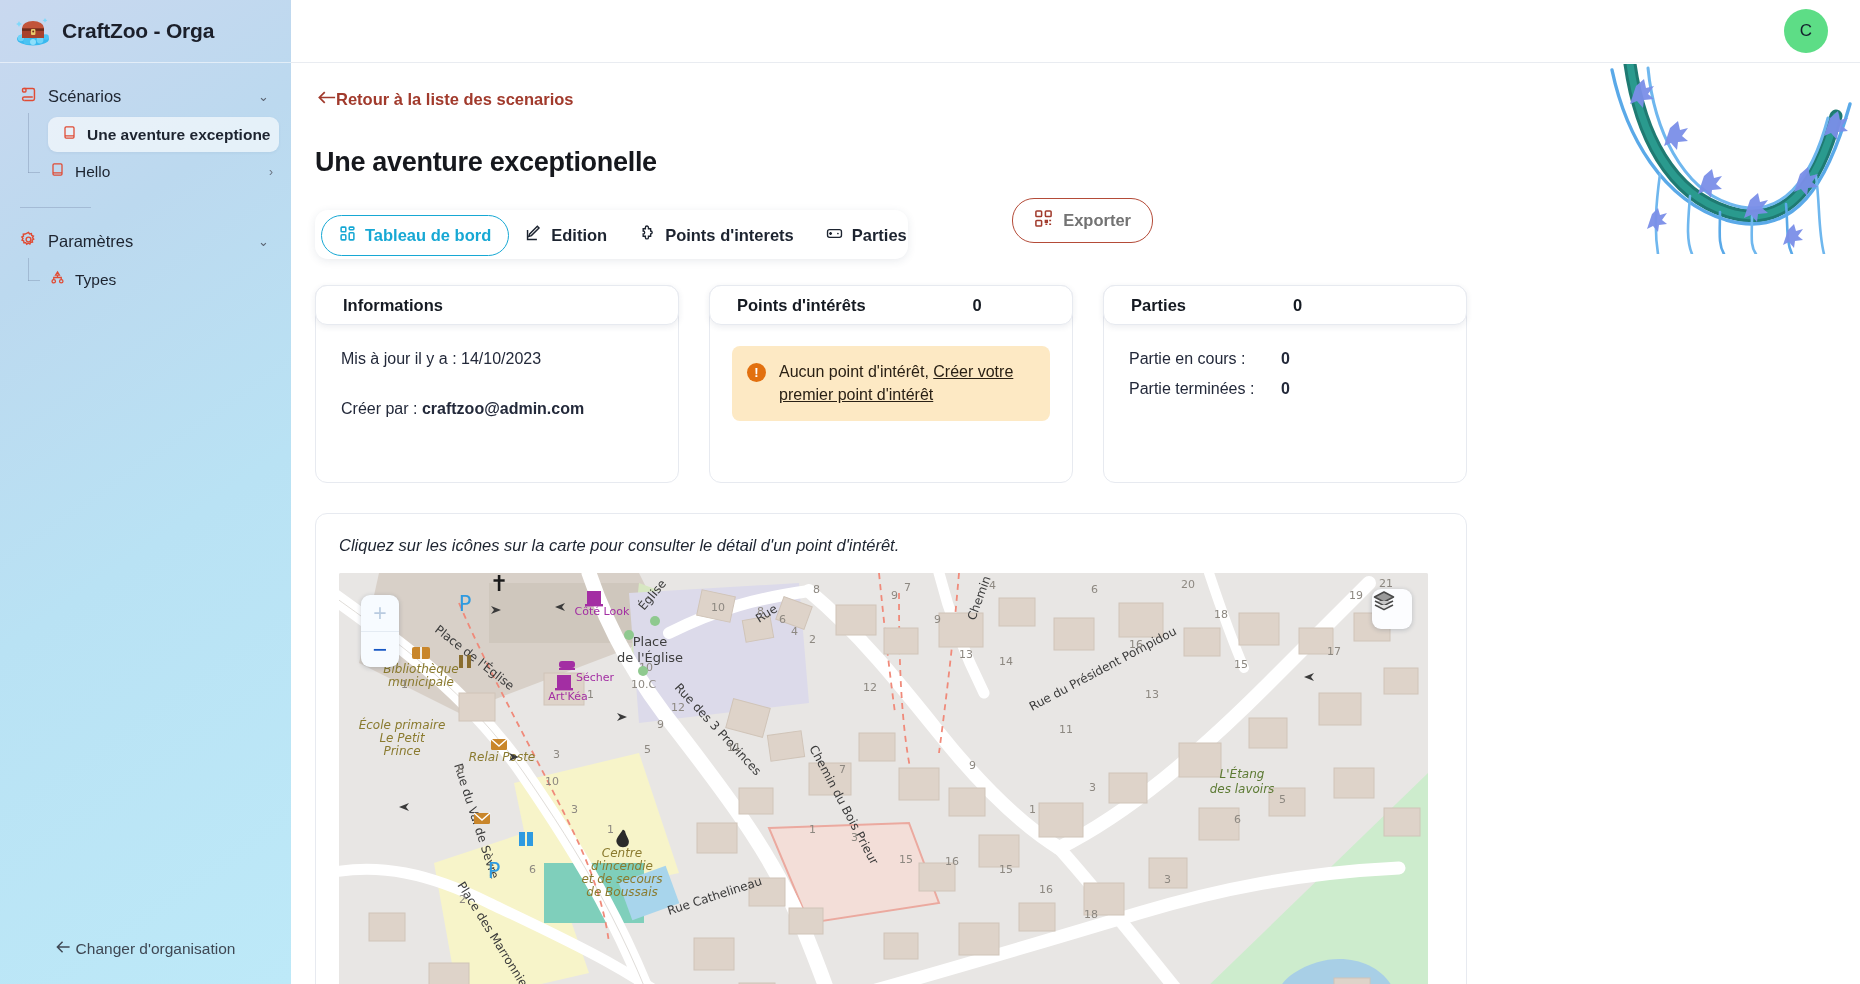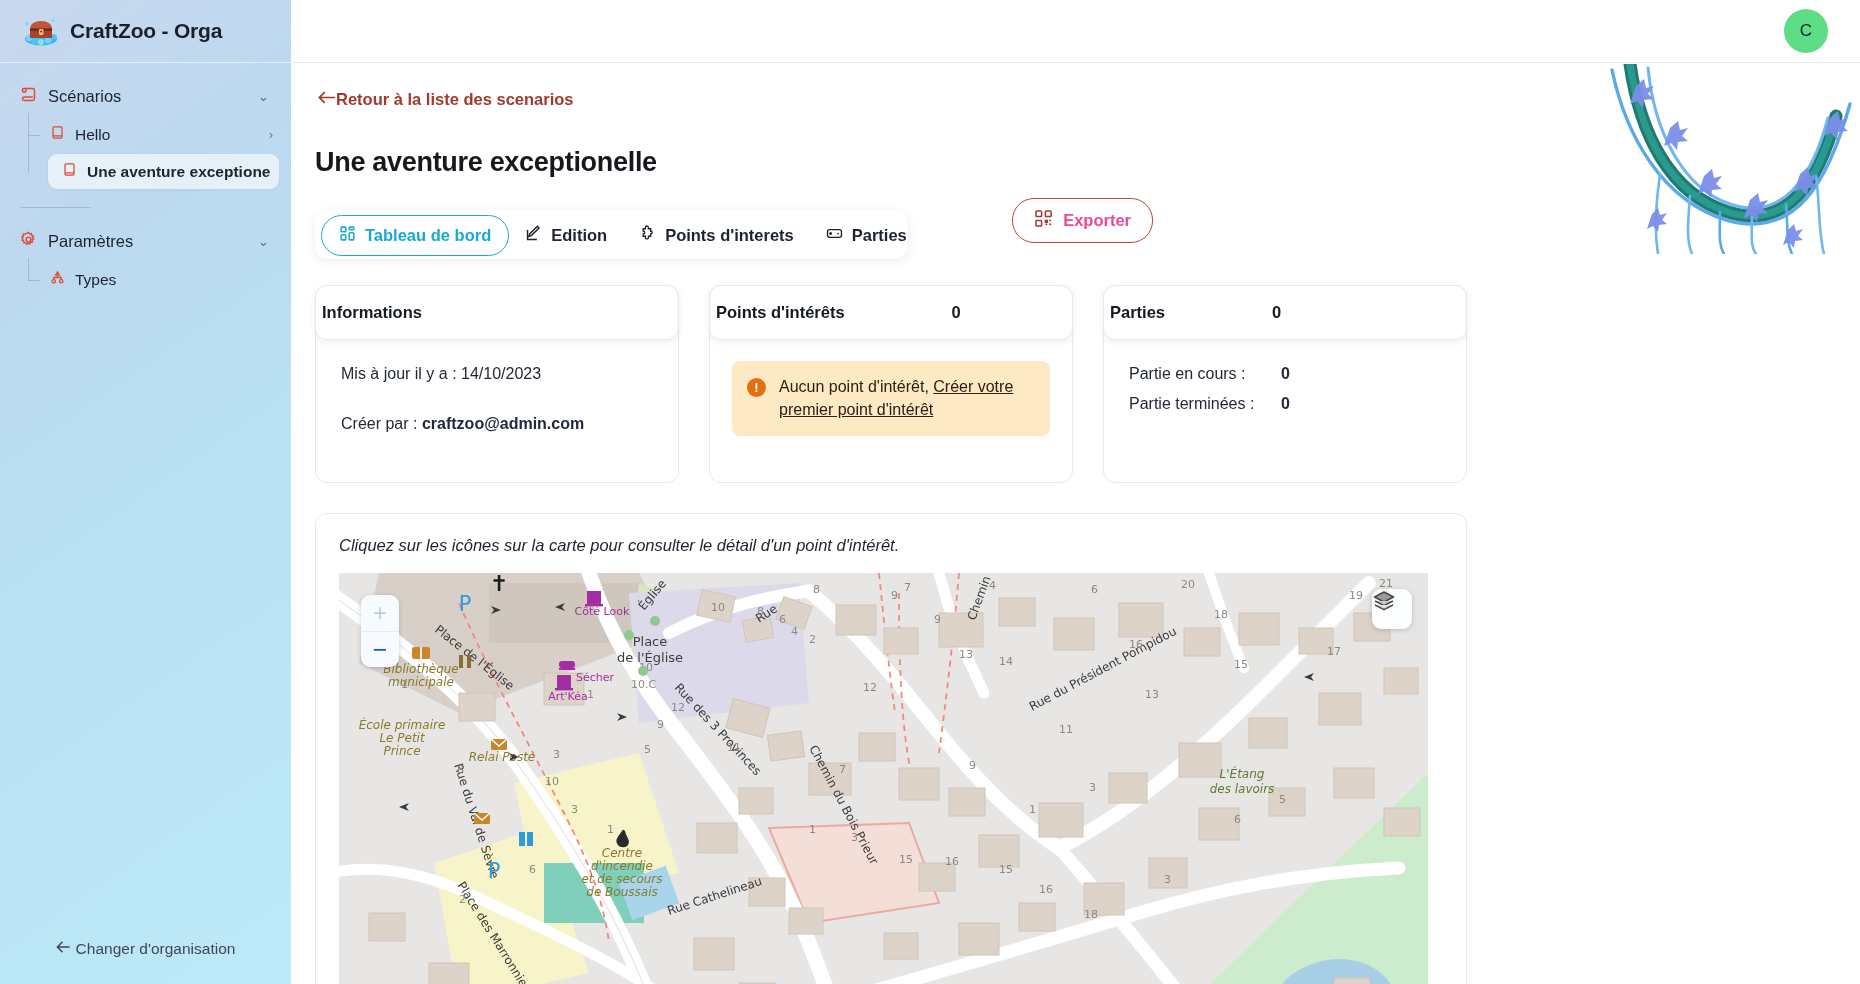--- a/index.html
+++ b/index.html
@@ -19,21 +19,21 @@
     flex: 0 0 291px;
     position: relative;
     background: linear-gradient(145deg, #c9d8ef 0%, #bcd9ef 25%, #b9e2f4 55%, #bde9f8 100%);
     overflow: hidden;
   }
   #sidebar-brand {
     height: 63px;
     display: flex;
     align-items: center;
     gap: 12px;
-    padding-left: 24px;
+    padding-left: 16px;
     border-bottom: 1px solid rgba(255,255,255,0.55);
   }
   .brand-logo { width: 34px; height: 30px; flex: 0 0 34px; position: relative; }
   .brand-title {
     font-size: 21px;
     font-weight: bold;
     color: #1b1f2a;
     letter-spacing: -0.2px;
     white-space: nowrap;
   }
@@ -155,21 +155,21 @@
     font-weight: bold;
     color: #16181d;
     letter-spacing: -0.3px;
     white-space: nowrap;
   }
   #export-btn {
     position: absolute;
     right: 707px; top: 135px;
     display: inline-flex; align-items: center; gap: 10px;
     border: 1.6px solid #b44b38;
-    color: #ec4899;
+    color: #737373;
     background: #fff;
     border-radius: 22px;
     padding: 10px 21px;
     font-size: 16.5px;
     font-weight: bold;
     cursor: pointer;
     white-space: nowrap;
   }
 
   
@@ -216,23 +216,23 @@
     min-height: 198px;
     padding: 0 0 18px 0;
     position: relative;
   }
   .card-head {
     margin: -1px -1px 0 -1px;
     background: #fff;
     border: 1px solid #e7eaf0;
     border-radius: 12px;
     box-shadow: 0 2px 6px rgba(40,60,90,0.09);
-    height: 55px;
+    height: 40px;
     display: flex; align-items: center;
-    padding: 0 6px;
+    padding: 0 27px;
     gap: 45px;
   }
   .card-title { font-size: 16.5px; font-weight: bold; color: #151a22; white-space: nowrap; }
   .card-count { font-size: 16.5px; font-weight: bold; color: #151a22; margin-left: 62px; }
   .card-body { padding: 22px 25px 0 25px; }
   .card-line {
     font-size: 16px; color: #23293a; line-height: 1.52;
     white-space: nowrap;
   }
   .card-line b { font-weight: bold; }
@@ -351,38 +351,38 @@
             <path d="M5 3h10a2 2 0 0 1 2 2v10a2 2 0 0 1-2 2H5"></path>
             <rect x="3" y="3" width="4" height="4" rx="1"></rect>
             <path d="M5 17a2 2 0 0 1 0-4h10"></path>
           </svg>
         </span>
         <span class="nav-group-label">Scénarios</span>
         <span class="chev">⌄</span>
       </div>
 
       <div class="nav-children">
+        <div class="nav-item active">
+          <span>
+            <svg width="15" height="15" viewBox="0 0 20 20" fill="none" stroke="#e04b34" stroke-width="1.7">
+              <rect x="4" y="2.5" width="12" height="15" rx="1.5"></rect>
+              <path d="M4 14.5h12"></path>
+            </svg>
+          </span>
+          <span>Une aventure exceptione</span>
+        </div>
         <div class="nav-item">
           <span>
             <svg width="15" height="15" viewBox="0 0 20 20" fill="none" stroke="#e04b34" stroke-width="1.7">
               <rect x="4" y="2.5" width="12" height="15" rx="1.5"></rect>
               <path d="M4 14.5h12"></path>
             </svg>
           </span>
           <span>Hello</span>
           <span class="chev-sm">›</span>
-        </div>
-        <div class="nav-item active">
-          <span>
-            <svg width="15" height="15" viewBox="0 0 20 20" fill="none" stroke="#e04b34" stroke-width="1.7">
-              <rect x="4" y="2.5" width="12" height="15" rx="1.5"></rect>
-              <path d="M4 14.5h12"></path>
-            </svg>
-          </span>
-          <span>Une aventure exceptione</span>
         </div>
       </div>
 
       <div class="nav-sep"></div>
 
       <div class="nav-group">
         <span>
           <svg width="17" height="17" viewBox="0 0 20 20" fill="none" stroke="#e04b34" stroke-width="1.7">
             <circle cx="10" cy="10" r="2.8"></circle>
             <path d="M10 1.6l1.2 1.9 2.2-.5.3 2.2 2.1.8-1.1 1.9 1.4 1.7-1.8 1.3.4 2.2-2.2.2-.9 2.1-1.9-1.1-1.8 1.3-1.1-1.9-2.2.2-.2-2.2-2-.9 1.1-1.9-1.3-1.8 1.9-1.1-.2-2.2 2.2-.2z"></path>

